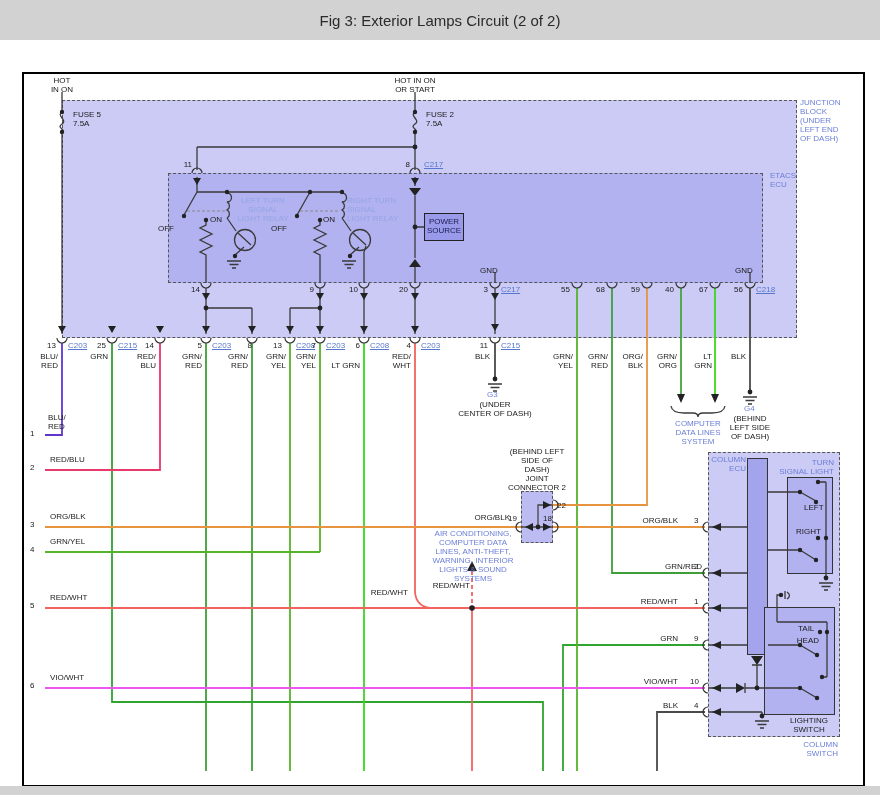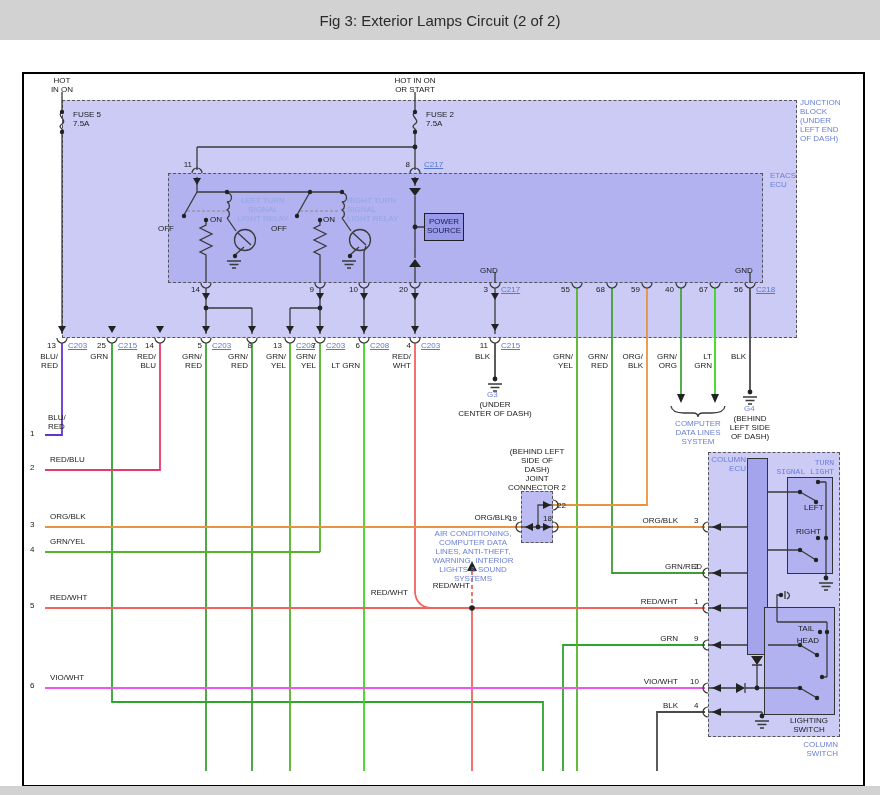--- a/index.html
+++ b/index.html
@@ -320,21 +320,21 @@
     <div class="lbl" style="left: 636px; top: 597px; width: 42px; text-align: right;">RED/WHT</div>
     <div class="lbl" style="left: 694px; top: 597px; width: 10px; text-align: left;">1</div>
     <div class="lbl" style="left: 636px; top: 634px; width: 42px; text-align: right;">GRN</div>
     <div class="lbl" style="left: 694px; top: 634px; width: 10px; text-align: left;">9</div>
     <div class="lbl" style="left: 636px; top: 677px; width: 42px; text-align: right;">VIO/WHT</div>
     <div class="lbl" style="left: 690px; top: 677px; width: 14px; text-align: left;">10</div>
     <div class="lbl" style="left: 636px; top: 701px; width: 42px; text-align: right;">BLK</div>
     <div class="lbl" style="left: 694px; top: 701px; width: 10px; text-align: left;">4</div>
     <div class="lbl b" style="left: 710px; top: 455px; width: 36px; text-align: right;">COLUMN
 ECU</div>
-    <div class="lbl b" style="left: 774px; top: 458px; width: 60px; text-align: right; font-family: Liberation Mono, monospace;">TURN
+    <div class="lbl b" style="left: 774px; top: 458px; width: 60px; text-align: right;">TURN
 SIGNAL LIGHT</div>
     <div class="lbl" style="left: 804px; top: 503px; width: 26px; text-align: left;">LEFT</div>
     <div class="lbl" style="left: 796px; top: 527px; width: 32px; text-align: left;">RIGHT</div>
     <div class="lbl" style="left: 798px; top: 624px; width: 24px; text-align: left;">TAIL</div>
     <div class="lbl" style="left: 791px; top: 636px; width: 28px; text-align: right;">HEAD</div>
     <div class="lbl" style="left: 786px; top: 716px; width: 46px; text-align: center;">LIGHTING
 SWITCH</div>
     <div class="lbl b" style="left: 788px; top: 740px; width: 50px; text-align: right;">COLUMN
 SWITCH</div>
   </div>

